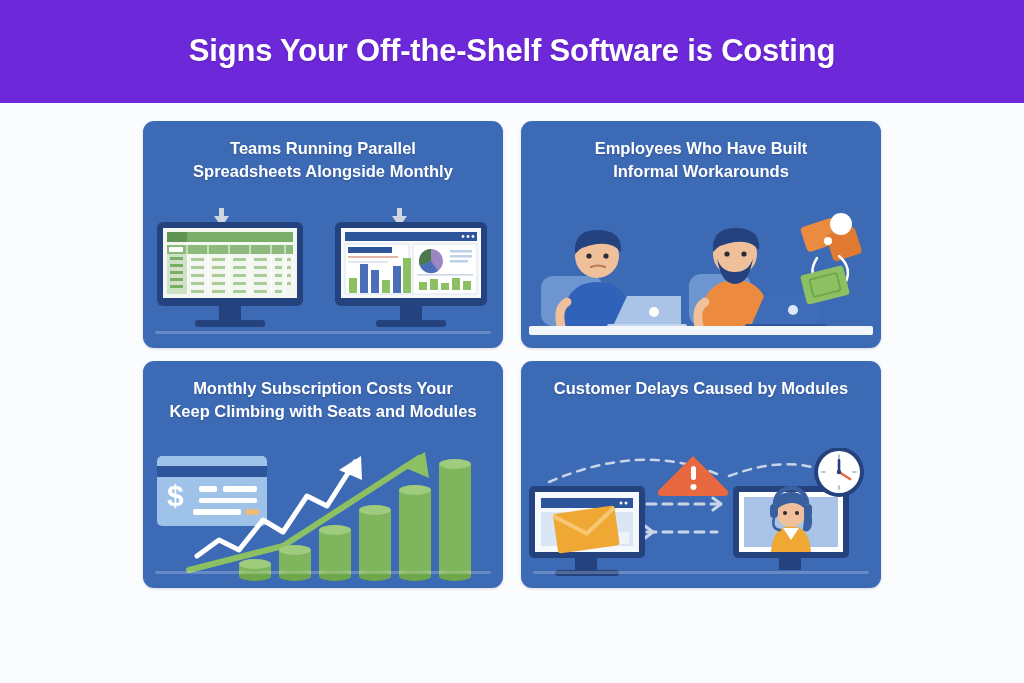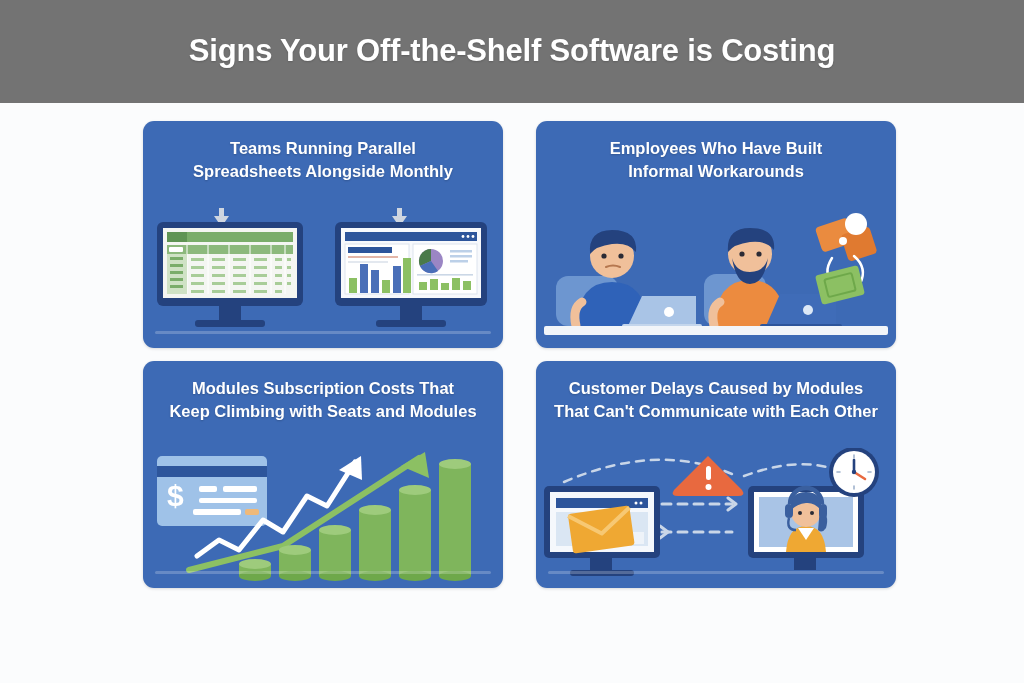--- a/index.html
+++ b/index.html
@@ -15,21 +15,21 @@
     overflow: hidden;
     position: relative;
   }
 
   
   .header-bar {
     position: absolute;
     left: 0; top: 0;
     width: 1024px;
     height: 103px;
-    background: #737373;
+    background: #6d28d9;
     display: flex;
     align-items: center;
     justify-content: center;
   }
   .header-title {
     width: 760px;
     text-align: center;
     color: #ffffff;
     font-size: 31px;
     font-weight: bold;
@@ -41,21 +41,21 @@
   
   .panel-grid {
     position: absolute;
     left: 143px;
     top: 121px;
     width: 738px;
     height: 467px;
     display: grid;
     grid-template-columns: 360px 360px;
     grid-template-rows: 227px 227px;
-    gap: 13px 33px;
+    gap: 13px 18px;
   }
   .panel {
     background: #3d6ab5;
     border-radius: 11px;
     position: relative;
     overflow: hidden;
     box-shadow: 0 1px 3px rgba(0,0,0,0.14);
   }
   .panel-title {
     position: absolute;
@@ -276,21 +276,21 @@
           <rect x="290" y="68" width="28" height="18" rx="2" fill="none" stroke="#6ea84a" stroke-width="2" transform="rotate(-14 304 77)"></rect>
         </g>
 
         <rect x="8" y="118" width="344" height="9" rx="2" fill="#f2f5f9"></rect>
       </svg>
     </div>
   </div>
 
   <div class="panel">
     <div class="panel-title">
-      <div>Modules Subscription Costs That</div>
+      <div>Monthly Subscription Costs Your</div>
       <div>Keep Climbing with Seats and Modules</div>
     </div>
     <div class="art">
       <svg viewBox="0 0 360 140" xmlns="http://www.w3.org/2000/svg">
 
         <g>
           <rect x="14" y="8" width="110" height="70" rx="5" fill="#9fc2e8"></rect>
           <rect x="14" y="18" width="110" height="11" fill="#2d559b"></rect>
           <text x="24" y="58" font-family="Liberation Sans, sans-serif" font-size="30" font-weight="bold" fill="#ffffff">$</text>
           <g fill="#ffffff">
@@ -345,21 +345,20 @@
             </g>
         </g>
       </svg>
     </div>
     <div class="floor"></div>
   </div>
 
   <div class="panel">
     <div class="panel-title">
       <div>Customer Delays Caused by Modules</div>
-      <div>That Can't Communicate with Each Other</div>
     </div>
     <div class="art">
       <svg viewBox="0 0 360 140" xmlns="http://www.w3.org/2000/svg">
 
         <path d="M28 34 Q120 -6 196 26" stroke="#c9d6e8" stroke-width="2.5" fill="none" stroke-dasharray="8 7" stroke-linecap="round"></path>
         <path d="M208 28 Q262 8 300 22" stroke="#c9d6e8" stroke-width="2.5" fill="none" stroke-dasharray="8 7" stroke-linecap="round"></path>
 
         <g>
           <line x1="126" y1="56" x2="196" y2="56" stroke="#c9d6e8" stroke-width="3" stroke-dasharray="9 7" stroke-linecap="round"></line>
           <polyline points="192,50 200,56 192,62" stroke="#c9d6e8" stroke-width="3" fill="none" stroke-linecap="round" stroke-linejoin="round"></polyline>

